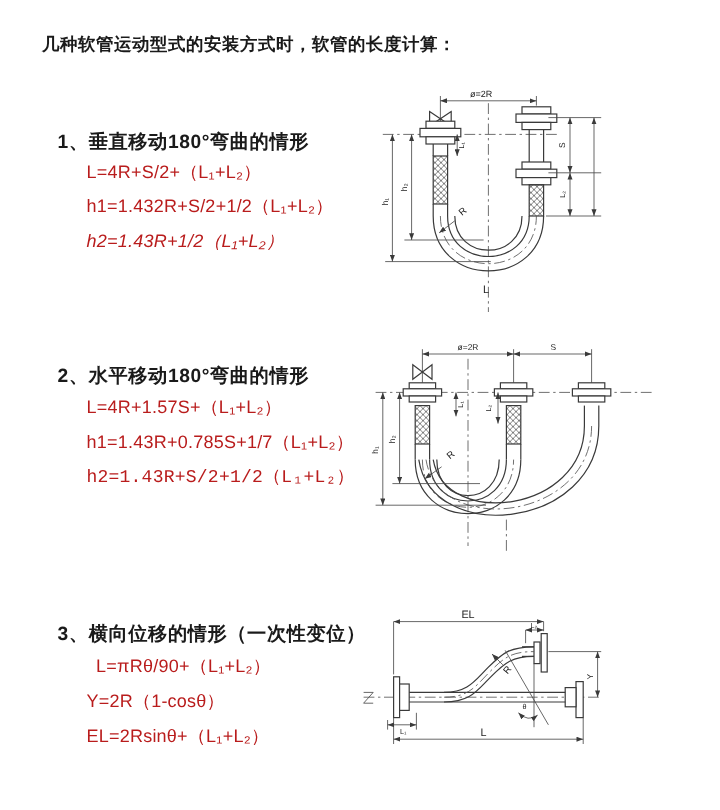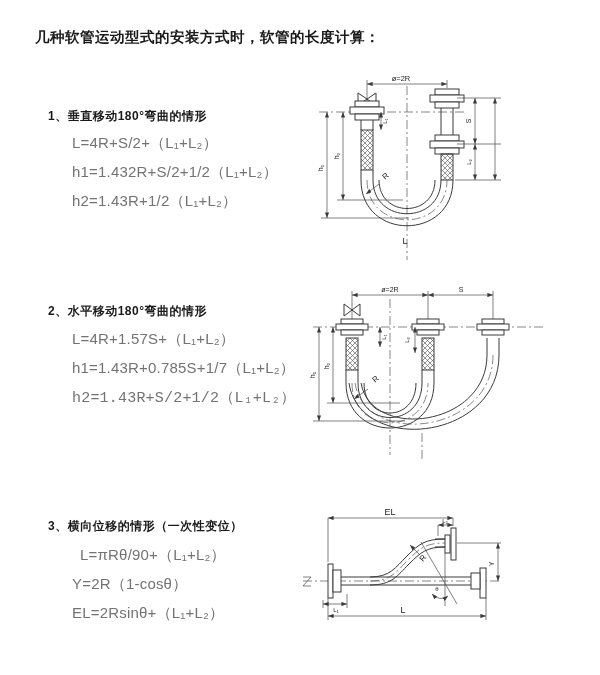--- a/index.html
+++ b/index.html
@@ -3,38 +3,38 @@
 <meta charset="utf-8">
 <style>
   html,body{margin:0;padding:0;}
   body{
     width:600px;height:675px;background:#ffffff;position:relative;
     font-family:"Liberation Sans","DejaVu Sans",sans-serif;color:#1a1a1a;
     overflow:hidden;
   }
   .abs{position:absolute;}
   .doc-title{left:35px;top:28px;font-size:14.5px;font-weight:700;letter-spacing:0.5px;text-align:right;}
-  .sec-heading{font-size:12px;font-weight:700;letter-spacing:0.5px;}
-  .formula{font-size:15px;font-weight:400;color:#737373;letter-spacing:0.2px;}
+  .sec-heading{font-size:16px;font-weight:700;letter-spacing:0.5px;}
+  .formula{font-size:15px;font-weight:400;color:#b91c1c;letter-spacing:0.2px;}
   svg{position:absolute;overflow:visible;}
   svg text{font-family:"Liberation Sans","DejaVu Sans",sans-serif;fill:#222;}
   .tl{stroke:#3a3a3a;stroke-width:1;fill:none;}          
   .thin{stroke:#4a4a4a;stroke-width:0.7;fill:none;}      
   .cl{stroke:#555;stroke-width:0.7;fill:none;stroke-dasharray:9 3 2 3;} 
   .fl{stroke:#3a3a3a;stroke-width:1;fill:#ffffff;}       
 </style>
 </head>
 <body>
 
 <div class="abs doc-title">几种软管运动型式的安装方式时，软管的长度计算：</div>
 
 <div class="abs sec-heading" style="left:48px;top:108px;">1、垂直移动180°弯曲的情形</div>
 <div class="abs formula" style="left:72px;top:134px;">L=4R+S/2+（L₁+L₂）</div>
 <div class="abs formula" style="left:72px;top:163px;">h1=1.432R+S/2+1/2（L₁+L₂）</div>
-<div class="abs formula" style="left:72px;top:192px;">h2=1.43R+1/2（L₁+L₂）</div>
+<div class="abs formula" style="left:72px;top:192px;font-style:italic;">h2=1.43R+1/2（L₁+L₂）</div>
 
 <div class="abs sec-heading" style="left:48px;top:303px;">2、水平移动180°弯曲的情形</div>
 <div class="abs formula" style="left:72px;top:330px;text-align:right;">L=4R+1.57S+（L₁+L₂）</div>
 <div class="abs formula" style="left:72px;top:359px;">h1=1.43R+0.785S+1/7（L₁+L₂）</div>
 <div class="abs formula" style="left:72px;top:388px;font-family:Liberation Mono, monospace;">h2=1.43R+S/2+1/2（L₁+L₂）</div>
 
 <div class="abs sec-heading" style="left:48px;top:518px;text-align:center;">3、横向位移的情形（一次性变位）</div>
 <div class="abs formula" style="left:80px;top:546px;">L=πRθ/90+（L₁+L₂）</div>
 <div class="abs formula" style="left:72px;top:575px;">Y=2R（1-cosθ）</div>
 <div class="abs formula" style="left:72px;top:604px;text-align:center;">EL=2Rsinθ+（L₁+L₂）</div>

